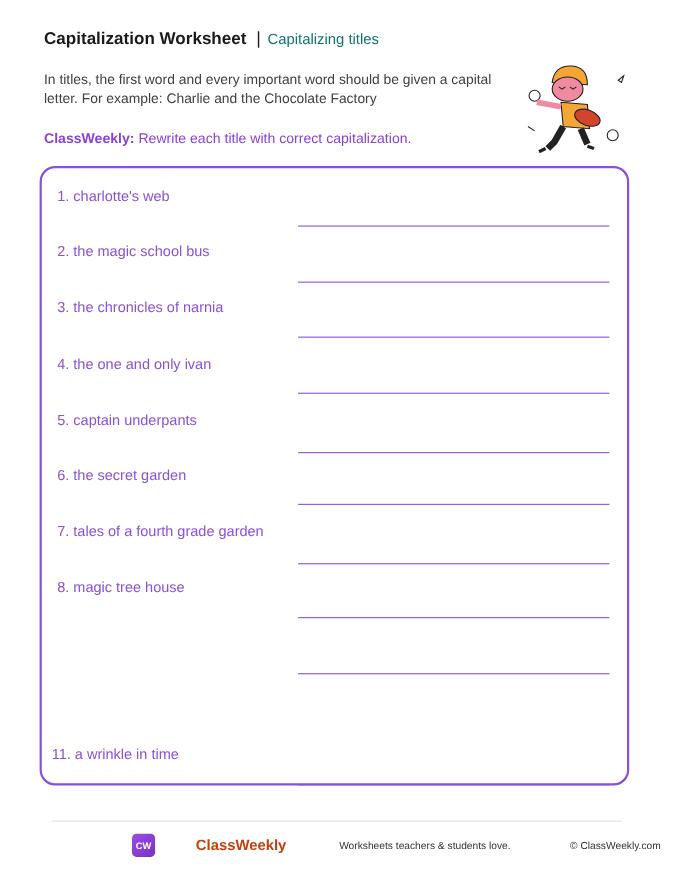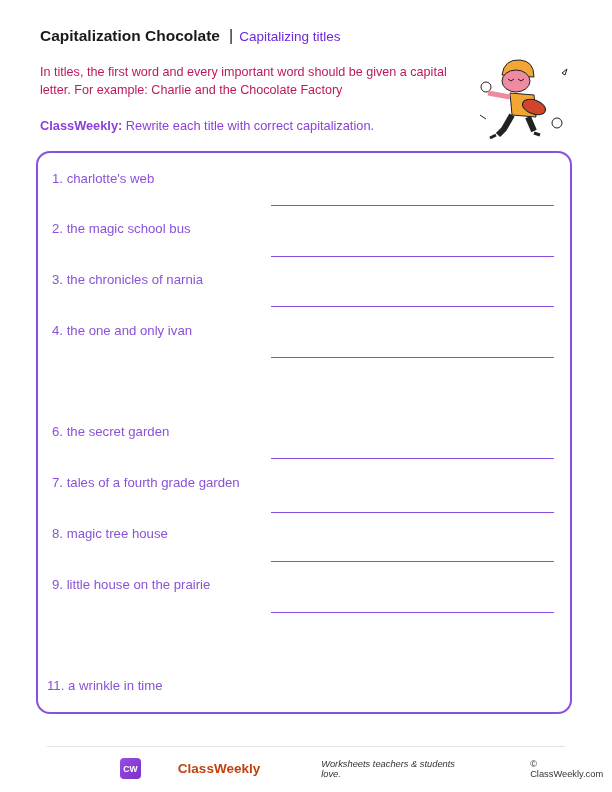--- a/index.html
+++ b/index.html
@@ -1,44 +1,44 @@
 <!DOCTYPE html>
 <html><head>
 <meta charset="utf-8">
 <style>
   html, body { margin:0; padding:0; background:#ffffff; }
   body { width:612px; height:792px; position:relative; overflow:hidden;
          font-family:"Liberation Sans", "DejaVu Sans", sans-serif; }
   .header { position:absolute; left:40px; top:27px; display:flex; align-items:baseline; }
   .title { font-size:15.5px; font-weight:bold; color:#1a1a1a; }
   .sep { font-size:16px; color:#1a1a1a; margin:0 6px 0 9px; }
-  .subtitle { font-size:13.5px; color:#6d28d9; }
-  .intro { position:absolute; left:40px; top:64px; width:430px; font-size:12.6px; line-height:17.5px; color:#be185d; }
+  .subtitle { font-size:13.5px; color:#0f766e; }
+  .intro { position:absolute; left:40px; top:64px; width:430px; font-size:12.6px; line-height:17.5px; color:#404040; }
   .instr { position:absolute; left:40px; top:118px; font-size:12.8px; color:#8b3fd9; }
   .instr b { font-weight:bold; }
   .illus { position:absolute; left:472px; top:55px; width:100px; height:90px; }
   .box { position:absolute; left:36px; top:151px; width:536px; height:563px;
          border:2.5px solid #8750e0; border-radius:14px; box-sizing:border-box; }
   .row { position:absolute; left:0; width:100%; height:40px; }
   .q { position:absolute; left:14px; top:0; font-size:13.2px; color:#8a52d6; white-space:nowrap; }
   .q.two { left:9px; }
   .line { position:absolute; left:233px; width:283px; height:1.3px; background:#8750e0; top:34px; }
   .footer-rule { position:absolute; left:47px; top:746px; width:518px; height:1px; background:#e2e2e2; }
   .footer { position:absolute; top:758px; left:120px; display:flex; align-items:center;gap:30px; }
   .logo { width:21px; height:21px; border-radius:4px; background:linear-gradient(135deg,#9b4de0,#7a2fc8);
           color:#fff; font-size:8.5px; font-weight:bold; display:flex; align-items:center; justify-content:center; }
   .brand { font-size:13.5px; font-weight:bold; color:#c2410c; margin-left:7px; }
-  .tagline { font-size:9.3px; color:#333; margin-left:31px;font-style:italic; }
+  .tagline { font-size:9.3px; color:#333; margin-left:18px; }
   .copy { font-size:9.3px; color:#333; margin-left:24px; }
 </style>
 </head>
 <body>
 
 <div class="header">
-  <span class="title">Capitalization Chocolate</span>
+  <span class="title">Capitalization Worksheet</span>
   <span class="sep">|</span>
   <span class="subtitle">Capitalizing titles</span>
 </div>
 
 <div class="intro">In titles, the first word and every important word should be given a capital letter. For example: Charlie and the Chocolate Factory</div>
 
 <div class="instr">
   <b>ClassWeekly:</b><span> Rewrite each title with correct capitalization.</span>
 </div>
 
@@ -69,34 +69,37 @@
     <div class="line" style="top:35px"></div>
   </div>
   <div class="row" style="top:119px">
     <span class="q"><span>3.</span> <span>the chronicles of narnia</span></span>
     <div class="line"></div>
   </div>
   <div class="row" style="top:170px">
     <span class="q"><span>4.</span> <span>the one and only ivan</span></span>
     <div class="line" style="top:34px"></div>
   </div>
+  <div class="row" style="top:221px">
+    <span class="q"><span>5.</span> <span>captain underpants</span></span>
+    <div class="line" style="top:37px"></div>
+  </div>
   <div class="row" style="top:271px">
     <span class="q"><span>6.</span> <span>the secret garden</span></span>
     <div class="line" style="top:34px"></div>
   </div>
   <div class="row" style="top:322px">
     <span class="q"><span>7.</span> <span>tales of a fourth grade garden</span></span>
     <div class="line" style="top:37px"></div>
   </div>
   <div class="row" style="top:373px">
     <span class="q"><span>8.</span> <span>magic tree house</span></span>
     <div class="line" style="top:35px"></div>
   </div>
   <div class="row" style="top:424px">
-    <span class="q"><span>9.</span> <span>little house on the prairie</span></span>
     <div class="line" style="top:35px"></div>
   </div>
   <div class="row" style="top:525px">
     <span class="q two"><span>11.</span> <span>a wrinkle in time</span></span>
     <div class="line" style="top:35px"></div>
   </div>
 </div>
 
 <div class="footer-rule"></div>
 <div class="footer">

